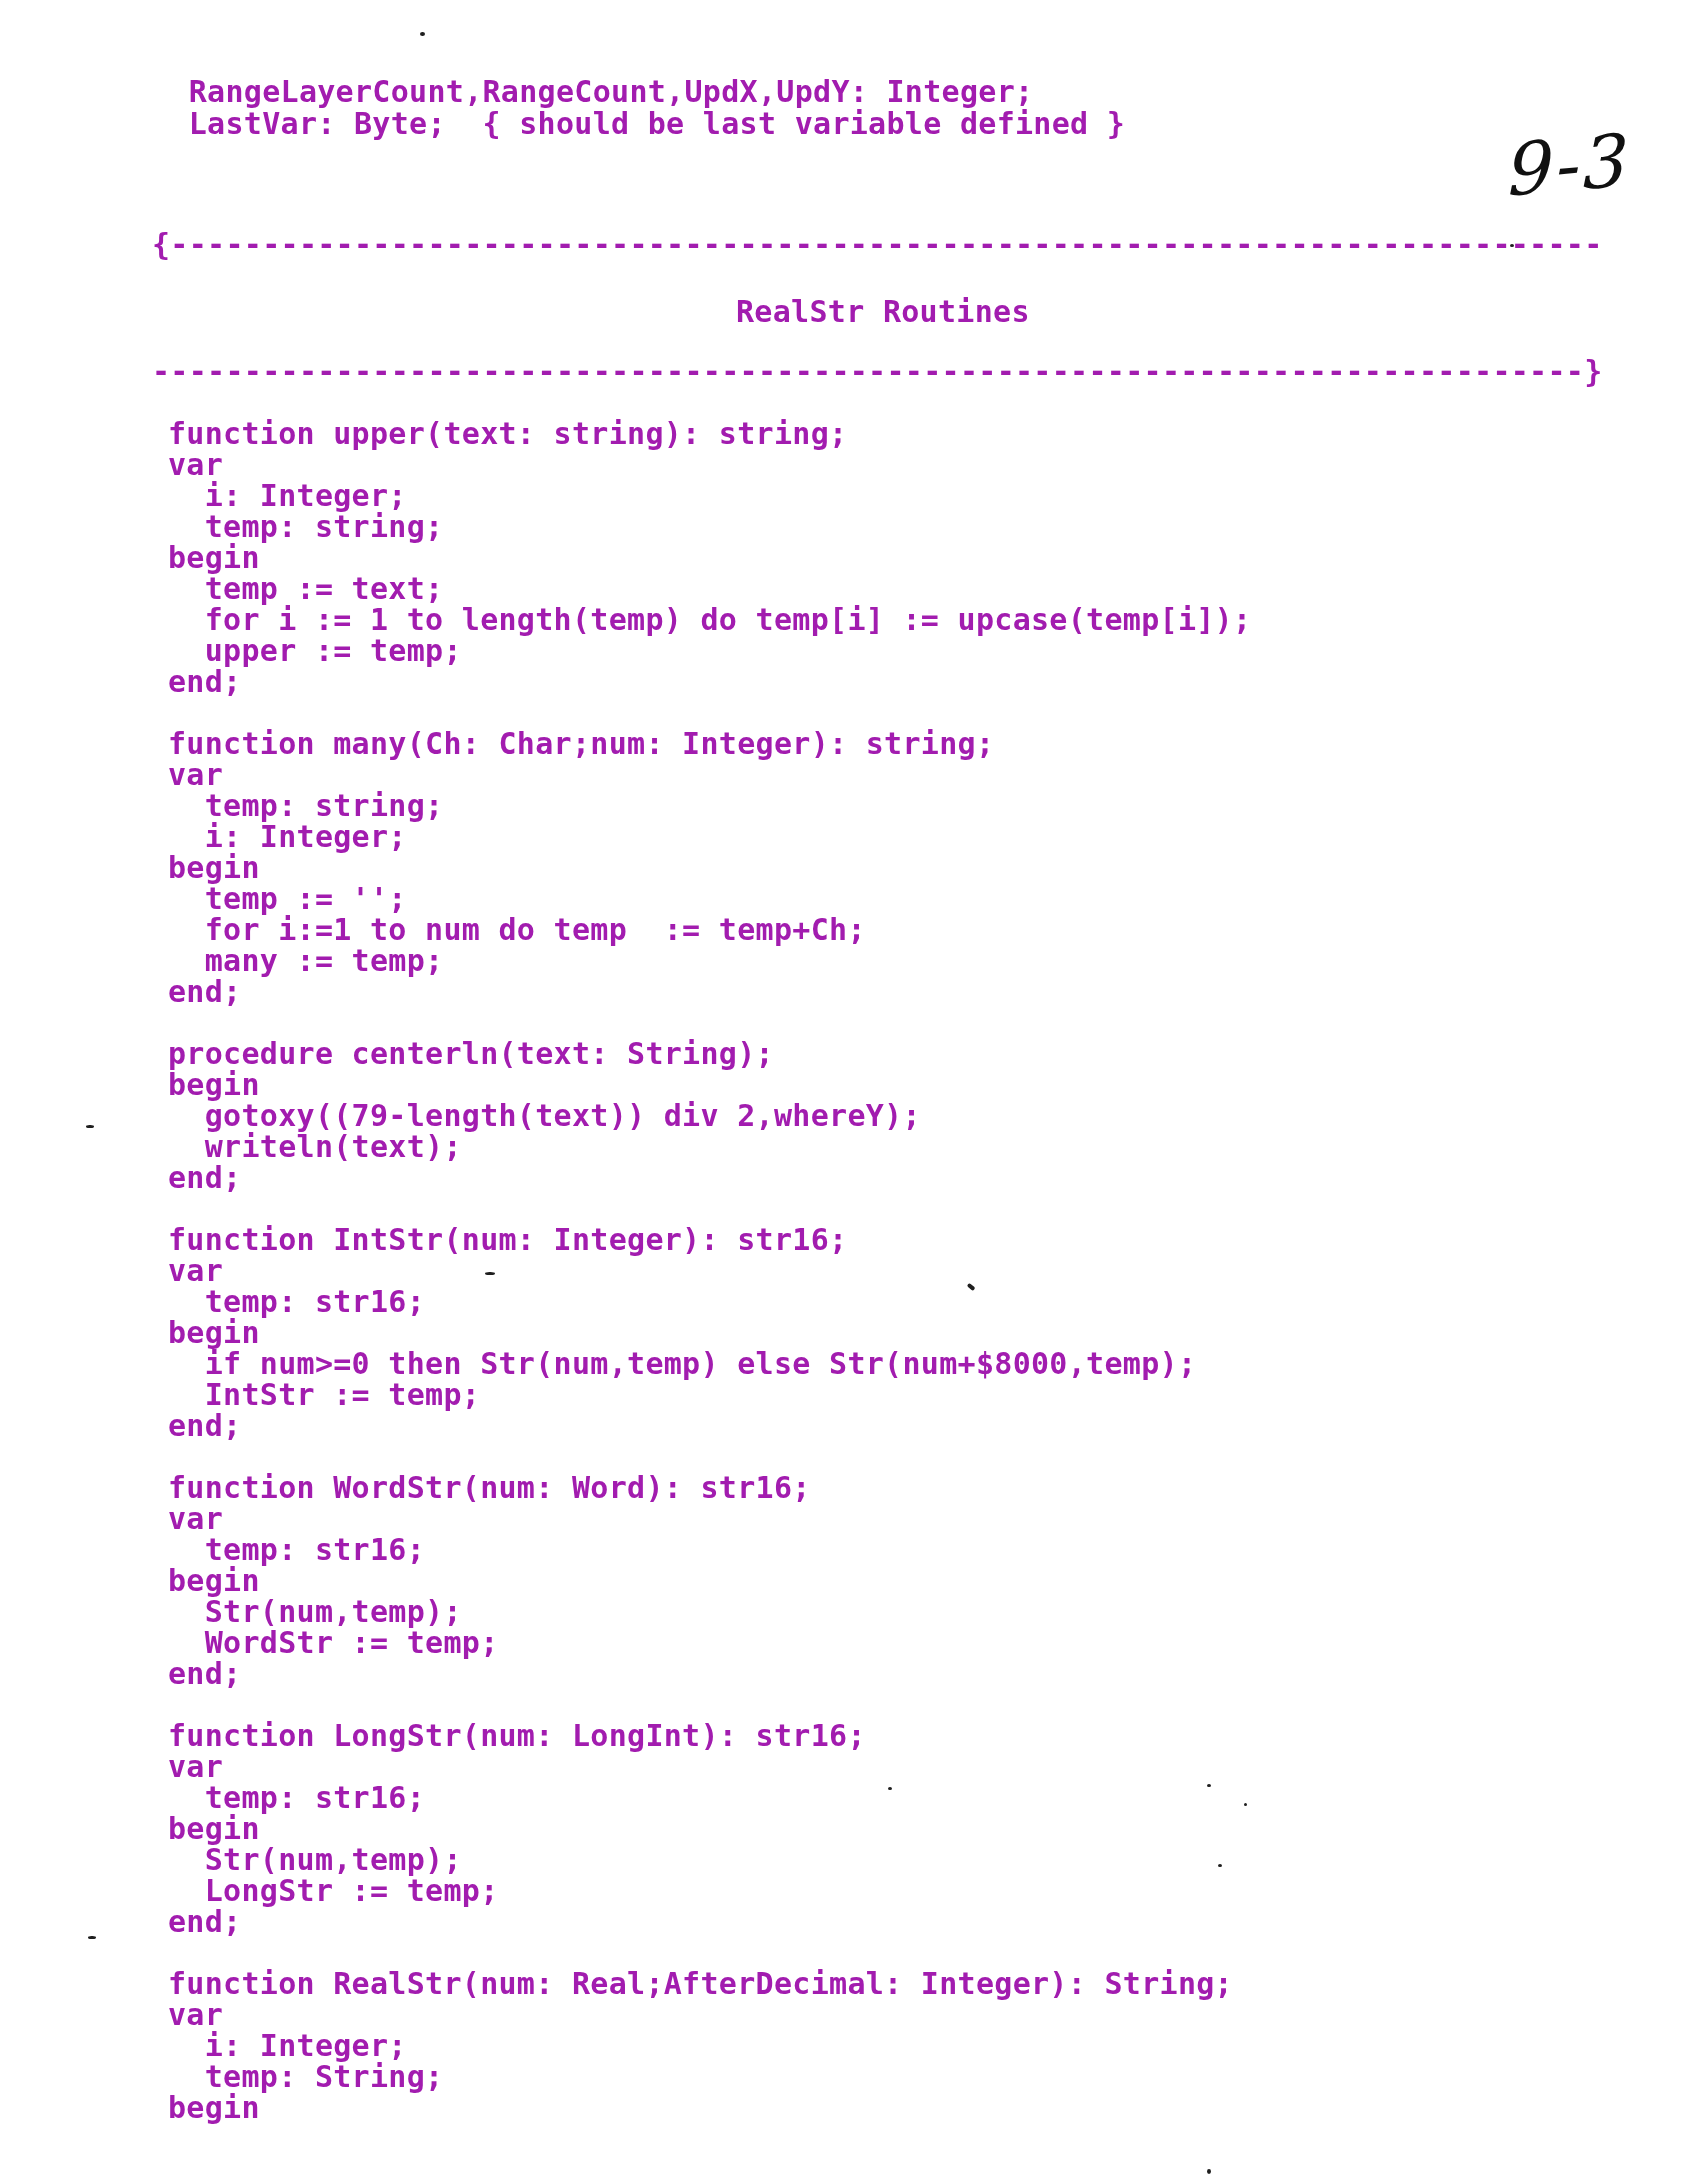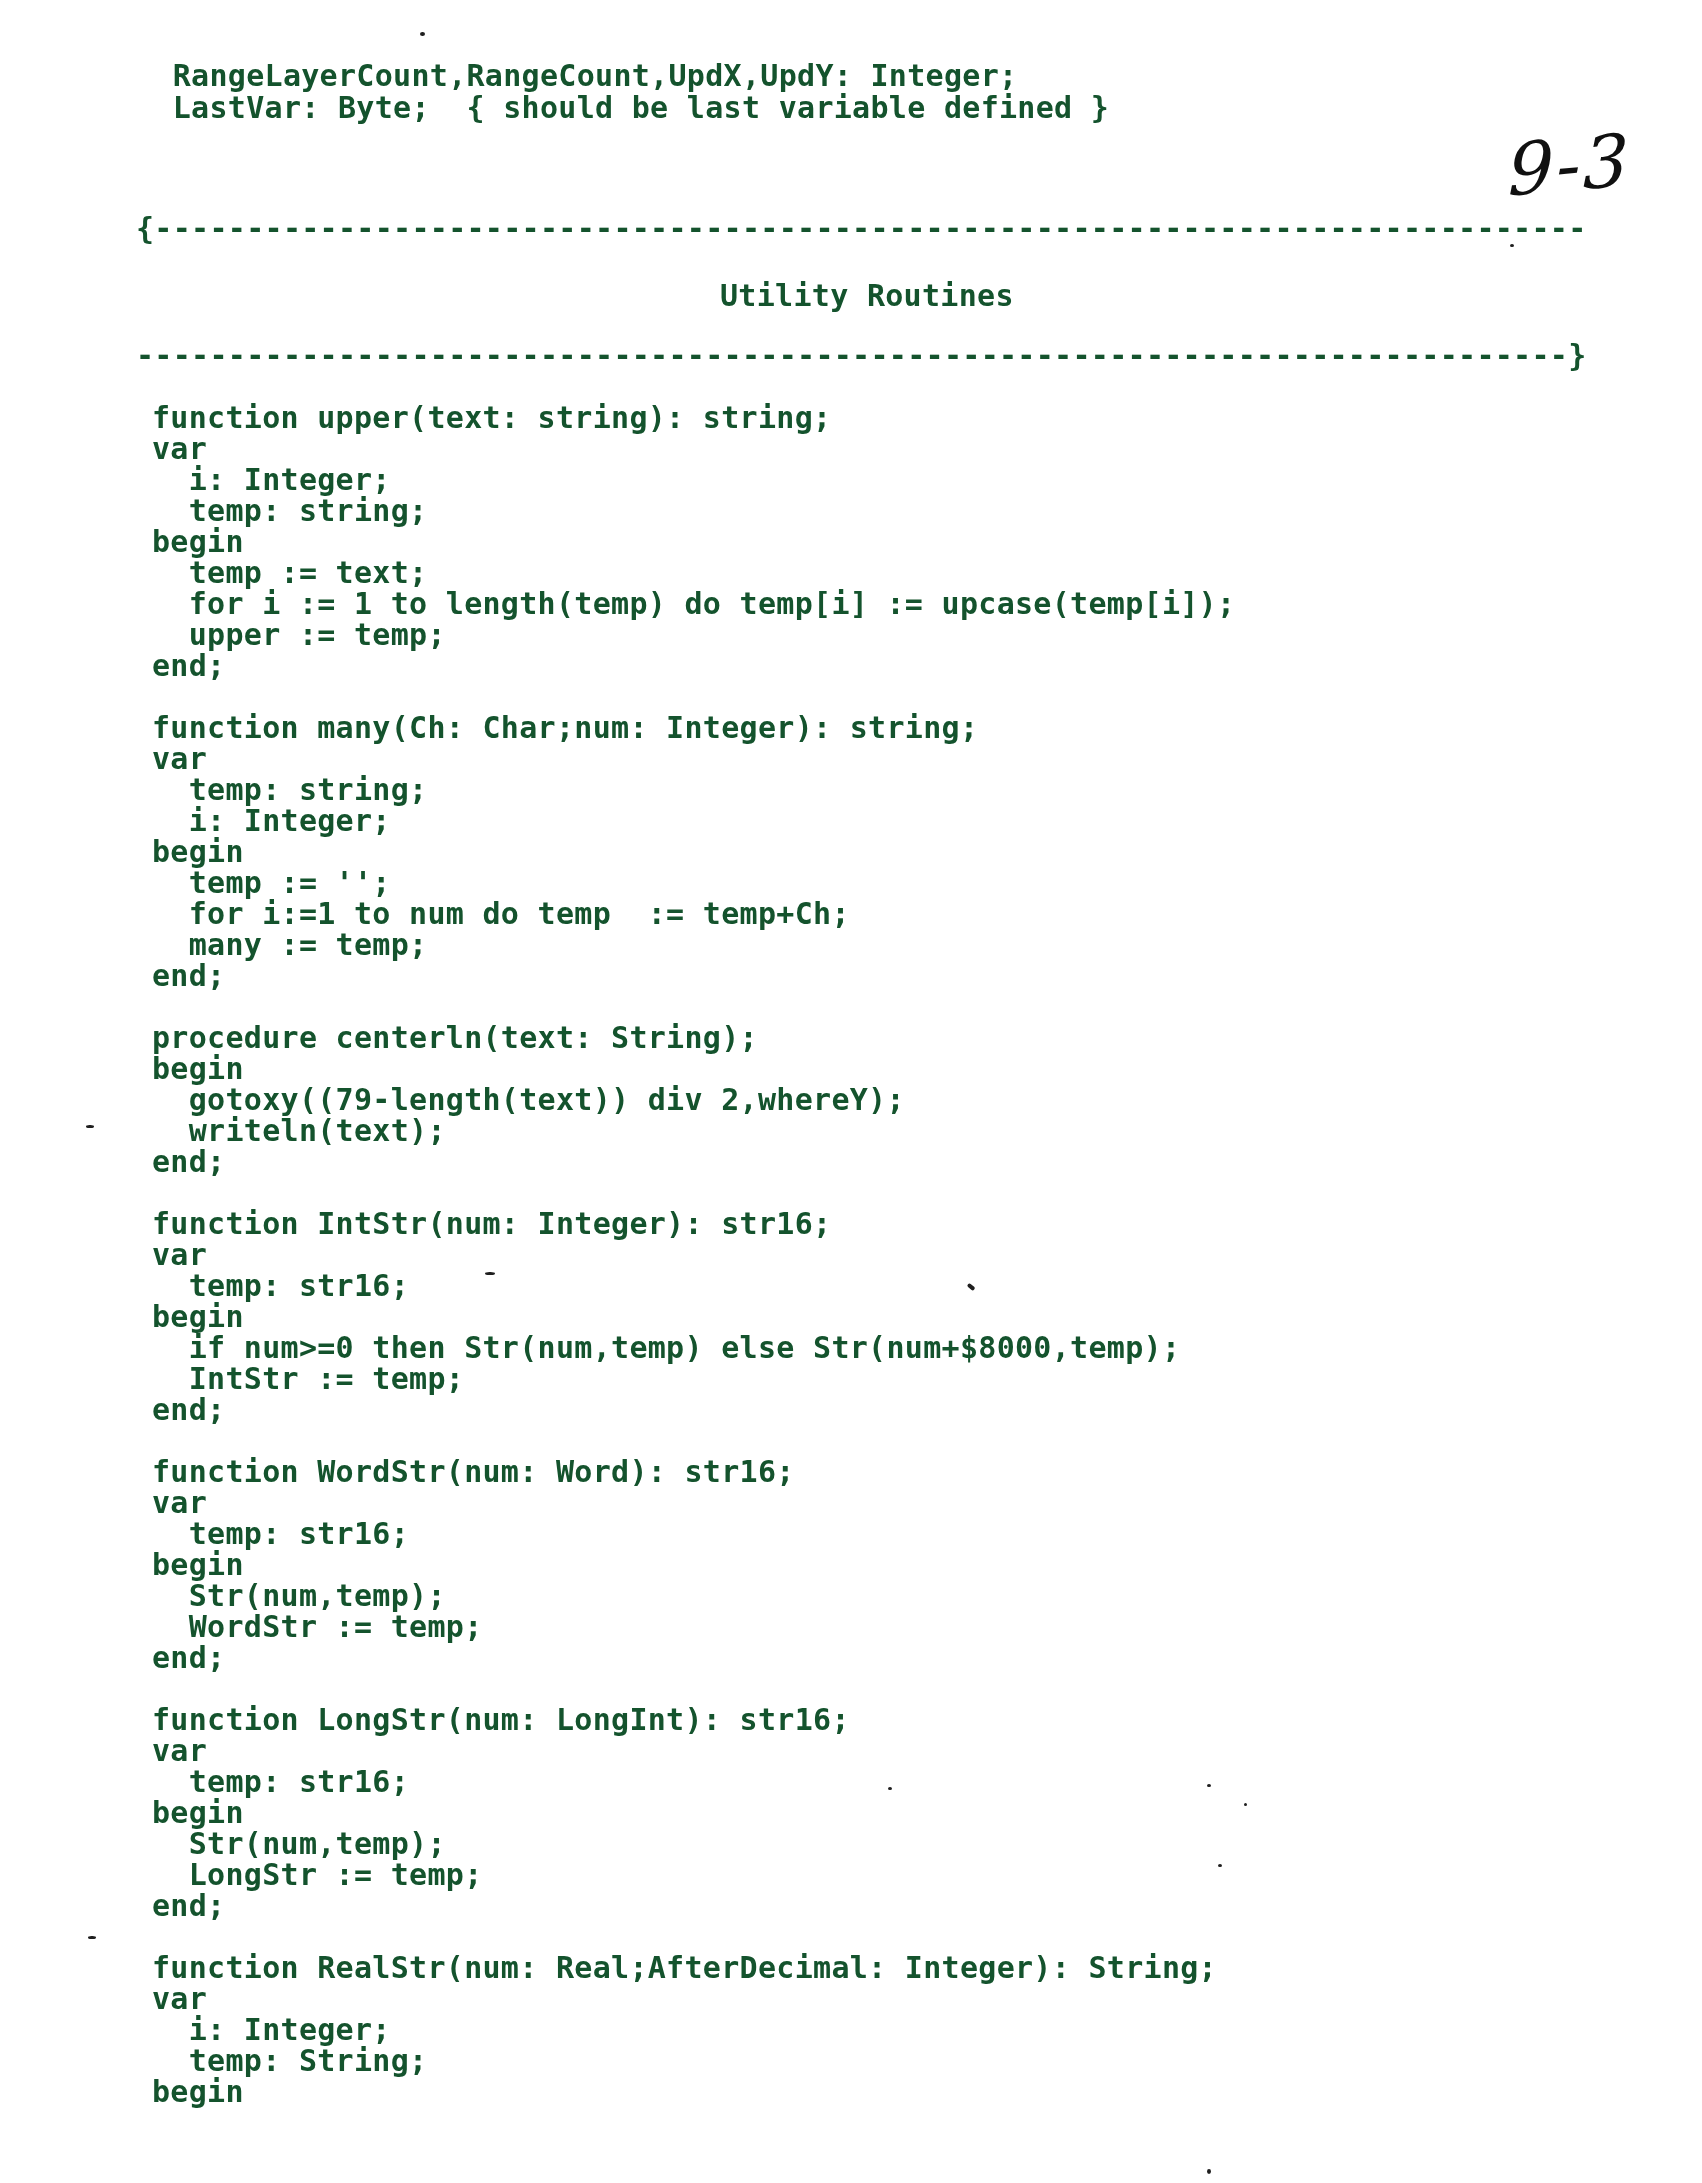--- a/index.html
+++ b/index.html
@@ -9,27 +9,27 @@
     font-family: "DejaVu Sans Mono", monospace;
   }
   .page {
     position: relative;
     width: 1702px; height: 2183px;
     background: #ffffff;
     overflow: hidden;
   }
   pre.code {
     position: absolute;
-    margin: 0;
+    margin: 16px;
     font-family: "DejaVu Sans Mono", monospace;
     font-size: 30px;
     font-weight: 700;
     line-height: 31px;
     letter-spacing: 0.3px;
-    color: #14532d;
+    color: #a21caf;
     white-space: pre;
   }
   pre.code.top-vars { left: 136px; top: 60px; line-height: 32px; }
   pre.code.divider-top { left: 136px; top: 213px; }
   pre.code.section-title { left: 720px; top: 280px; }
   pre.code.divider-bottom { left: 136px; top: 340px; }
   pre.code.main-listing { left: 152px; top: 402px; }
   .handwritten {
     position: absolute;
     left: 1508px; top: 123px;
@@ -52,21 +52,21 @@
 
 <div class="page">
 
   <pre class="code top-vars">  RangeLayerCount,RangeCount,UpdX,UpdY: Integer;
   LastVar: Byte;  { should be last variable defined }</pre>
 
   <div class="handwritten">9-3</div>
 
   <pre class="code divider-top">{------------------------------------------------------------------------------</pre>
 
-  <pre class="code section-title">Utility Routines</pre>
+  <pre class="code section-title">RealStr Routines</pre>
 
   <pre class="code divider-bottom">------------------------------------------------------------------------------}</pre>
 
   <pre class="code main-listing">function upper(text: string): string;
 var
   i: Integer;
   temp: string;
 begin
   temp := text;
   for i := 1 to length(temp) do temp[i] := upcase(temp[i]);

